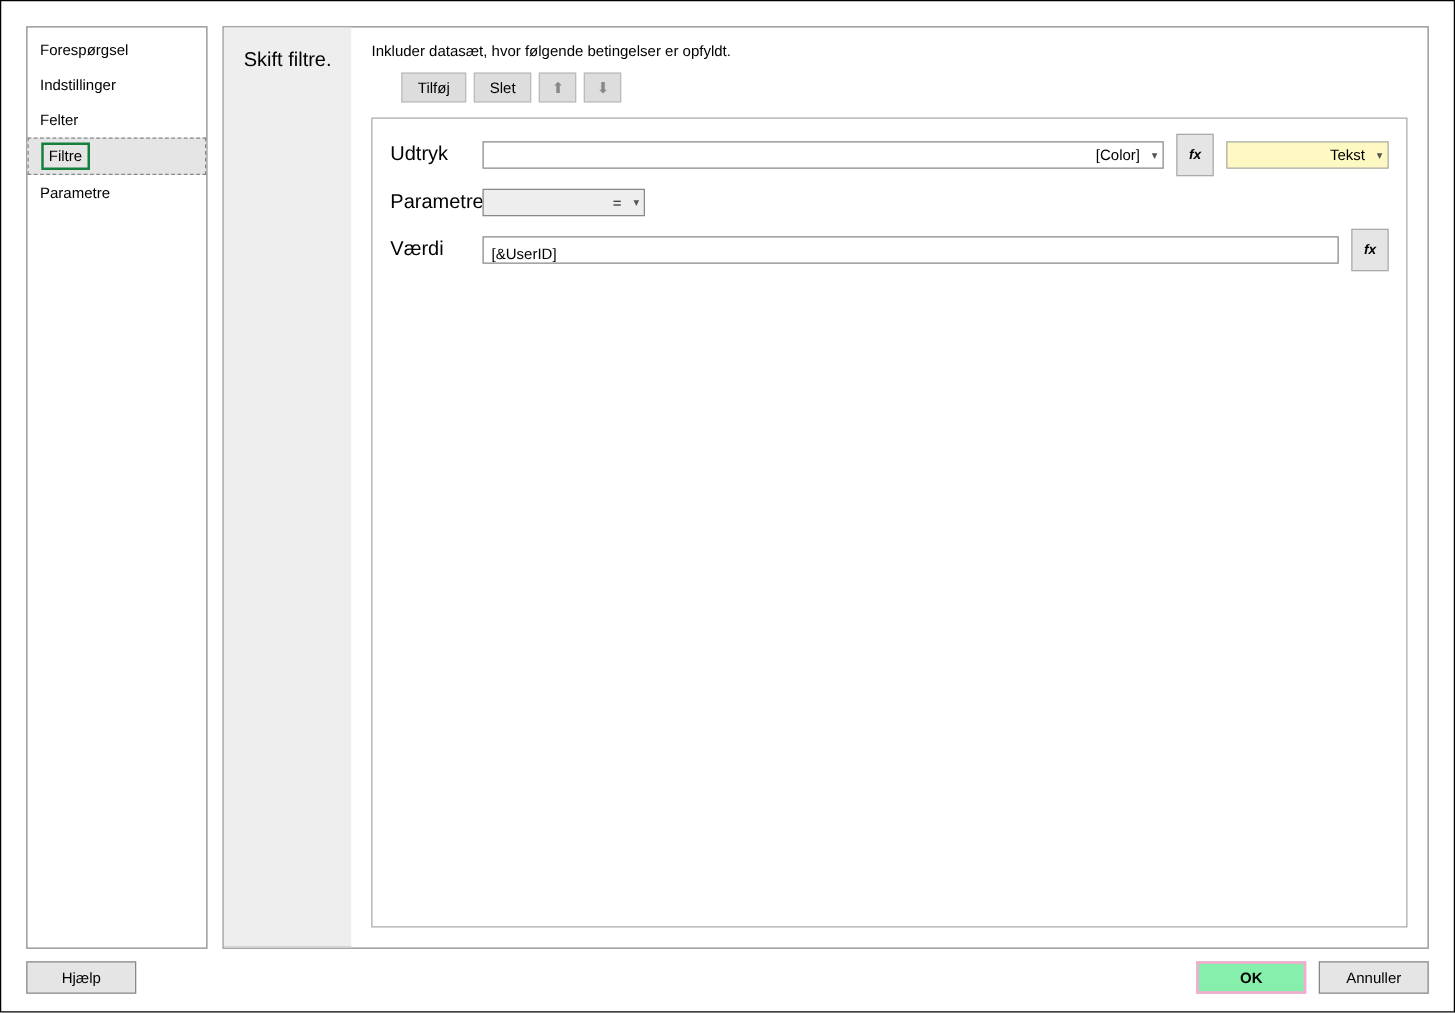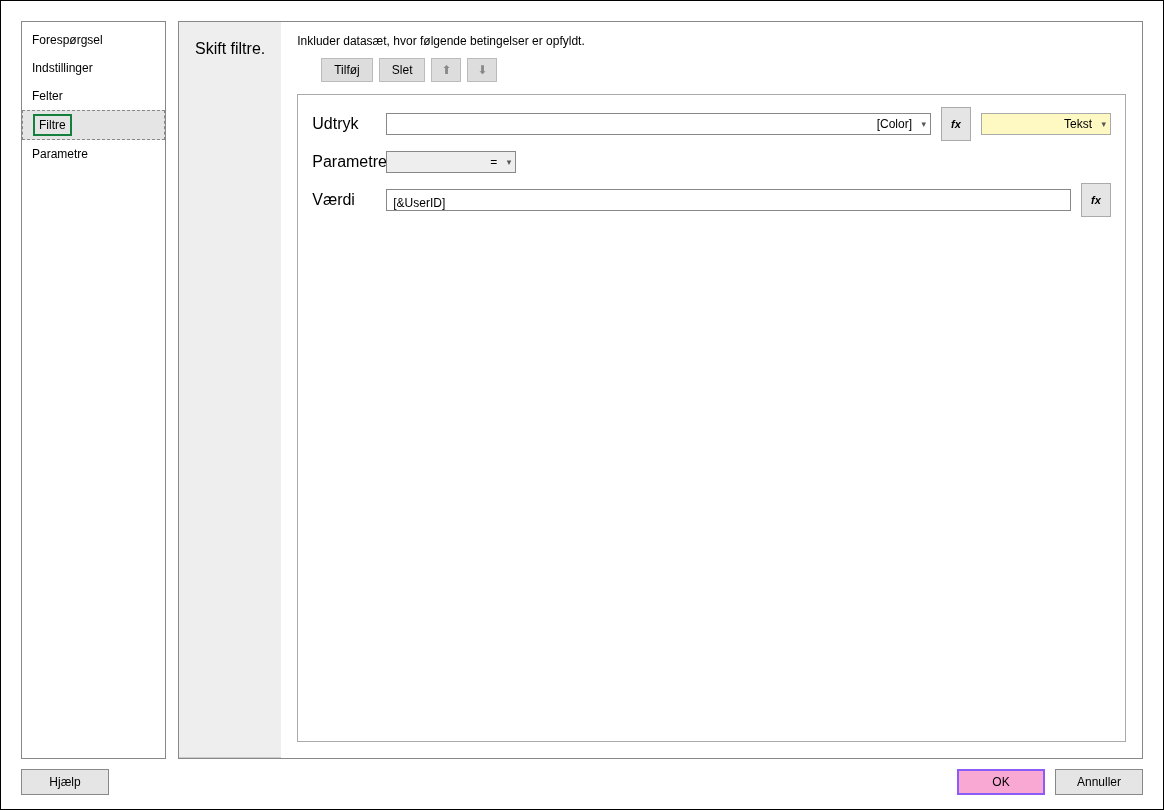--- a/index.html
+++ b/index.html
@@ -185,22 +185,23 @@
   .footer .spacer { flex: 1; }
   .footer-btn {
     min-width: 88px;
     height: 26px;
     border: 1px solid #888;
     background: #e5e5e5;
     font-size: 12px;
     cursor: pointer;
   }
   .footer-btn.primary {
-    background: #f9a8d4;
-    border: 2px solid #8b5cf6;
+    background: #86efac;
+    border: 2px solid #f9a8d4;
+    font-weight: bold;
   }
 </style>
 </head>
 <body>
 
 <div class="window">
 
   <div class="body">
     <div class="sidebar">
       <div class="sidebar-item">

